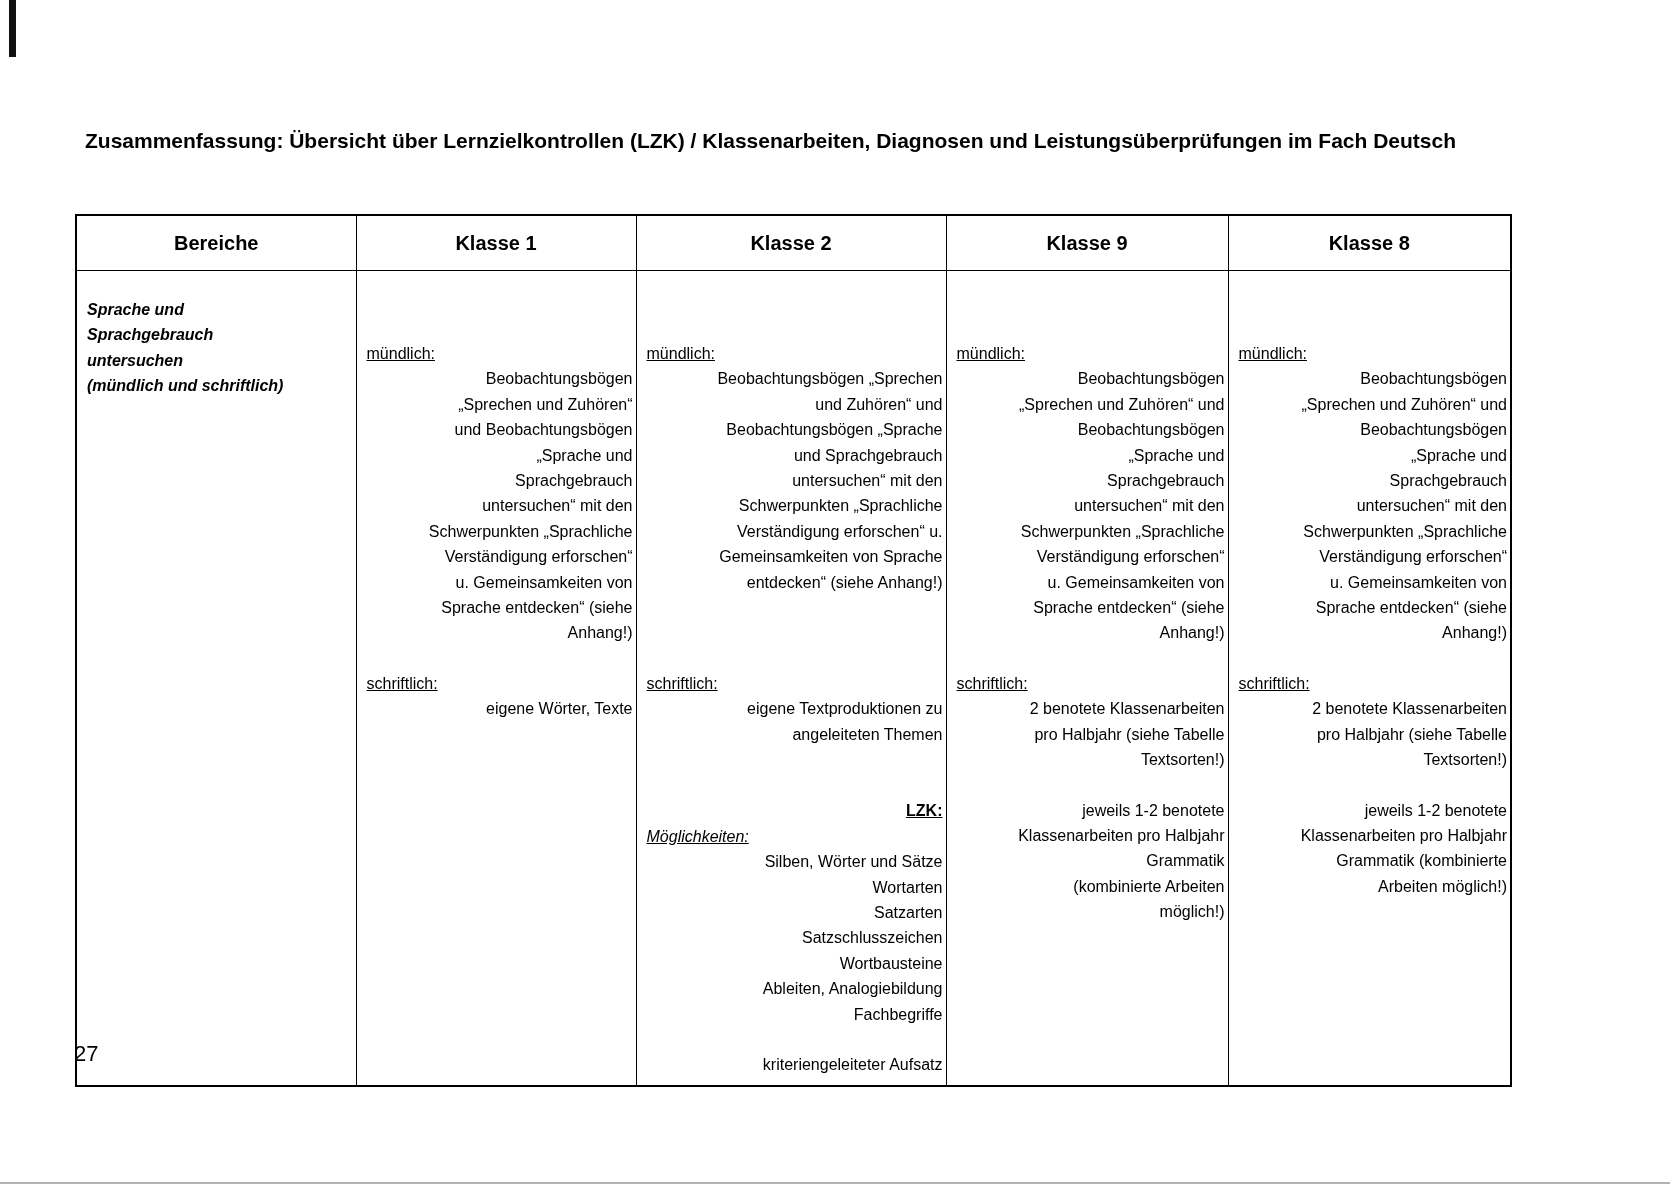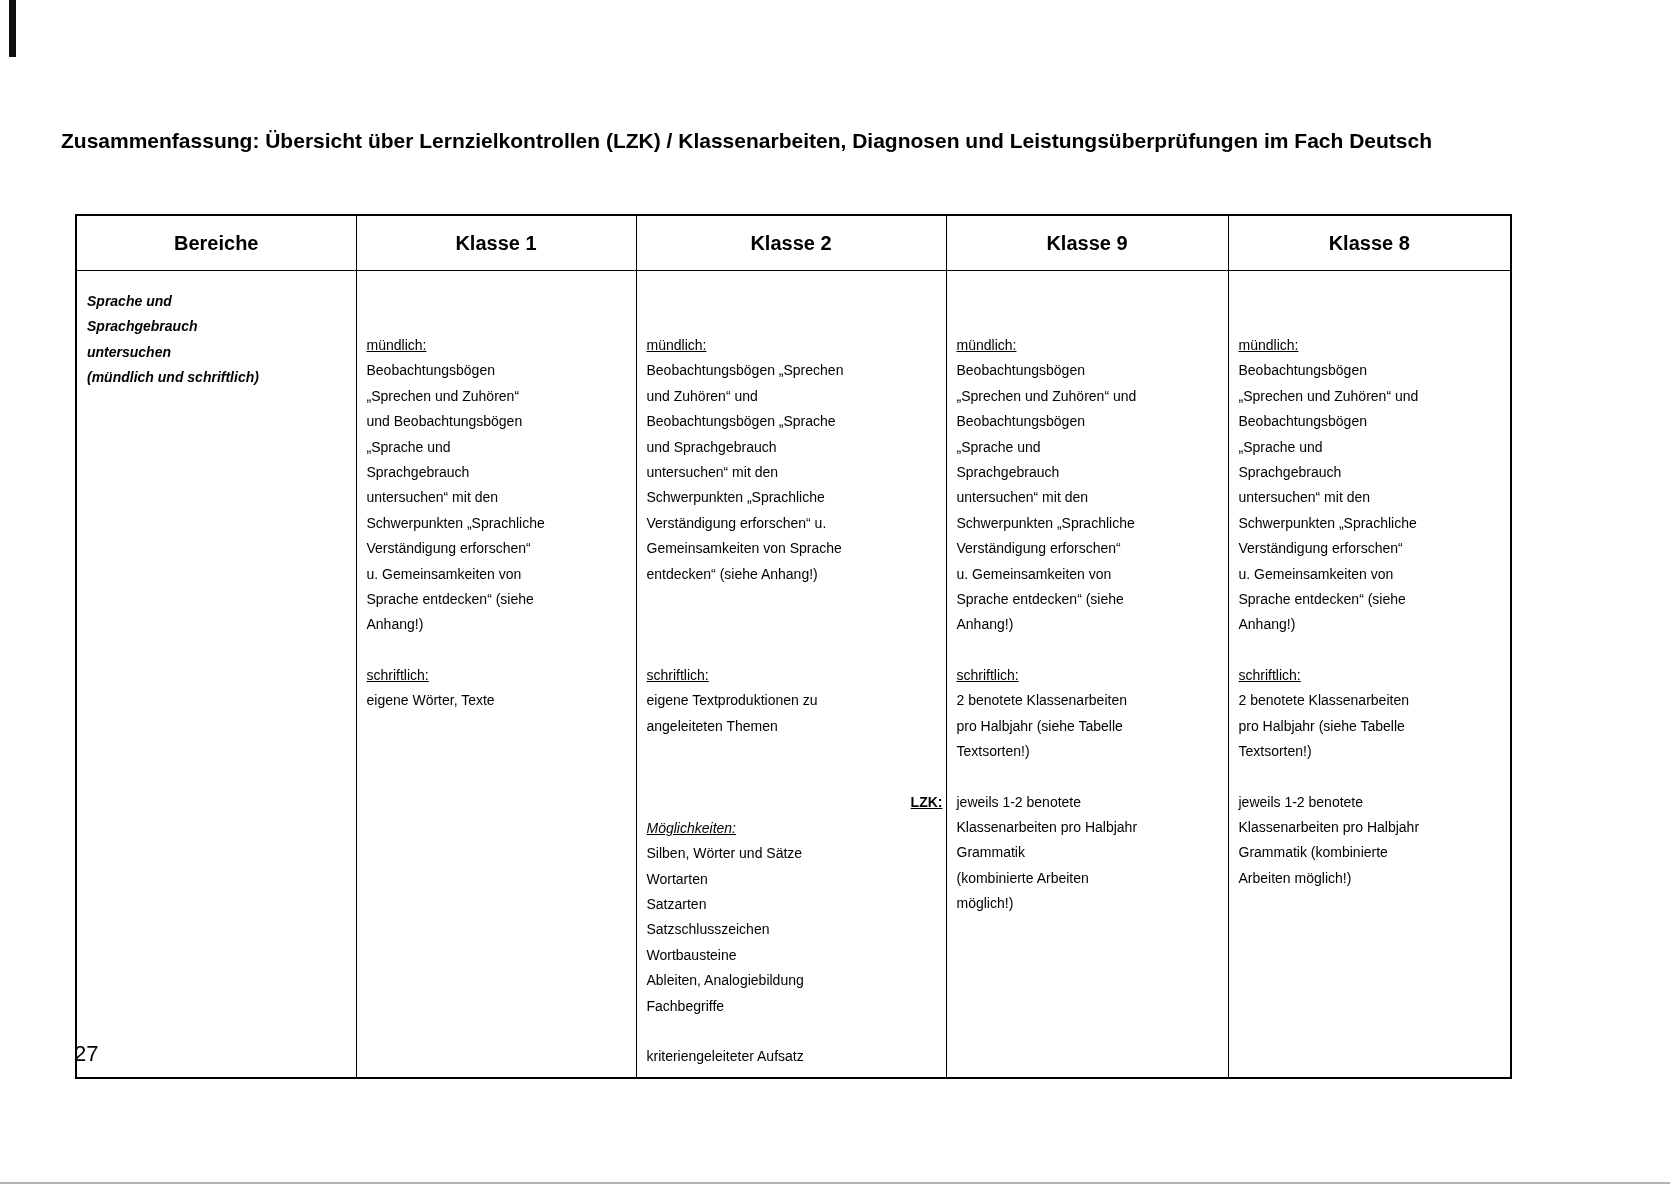--- a/index.html
+++ b/index.html
@@ -18,21 +18,21 @@
   .corner-mark {
     position: absolute;
     left: 9px;
     top: 0;
     width: 7px;
     height: 57px;
     background: #101010;
   }
   .doc-title {
     position: absolute;
-    left: 61px;
+    left: 85px;
     top: 128px;
     max-width: 1408px;
     font-size: 21px;
     font-weight: bold;
     line-height: 26.5px;
     white-space: normal;
   }
   table.grid {
     position: absolute;
     left: 75px;
@@ -48,27 +48,28 @@
   table.grid th {
     height: 38px;
     font-size: 20px;
     font-weight: bold;
     text-align: center;
     vertical-align: middle;
     padding: 8px 2px;
   }
   table.grid td {
     vertical-align: top;
-    padding: 18px 3px 8px 10px;
-    font-size: 14px;
+    padding: 26px 3px 8px 10px;
+    font-size: 16px;
     line-height: 25.4px;
     height: 769px;
   }
   .txt {
     white-space: pre;
+    text-align: right;
   }
   .label {
     text-decoration: underline;
     margin-top: 44px;
   }
   .label-bold {
     font-weight: bold;
     text-decoration: underline;
     text-align: right;
   }

